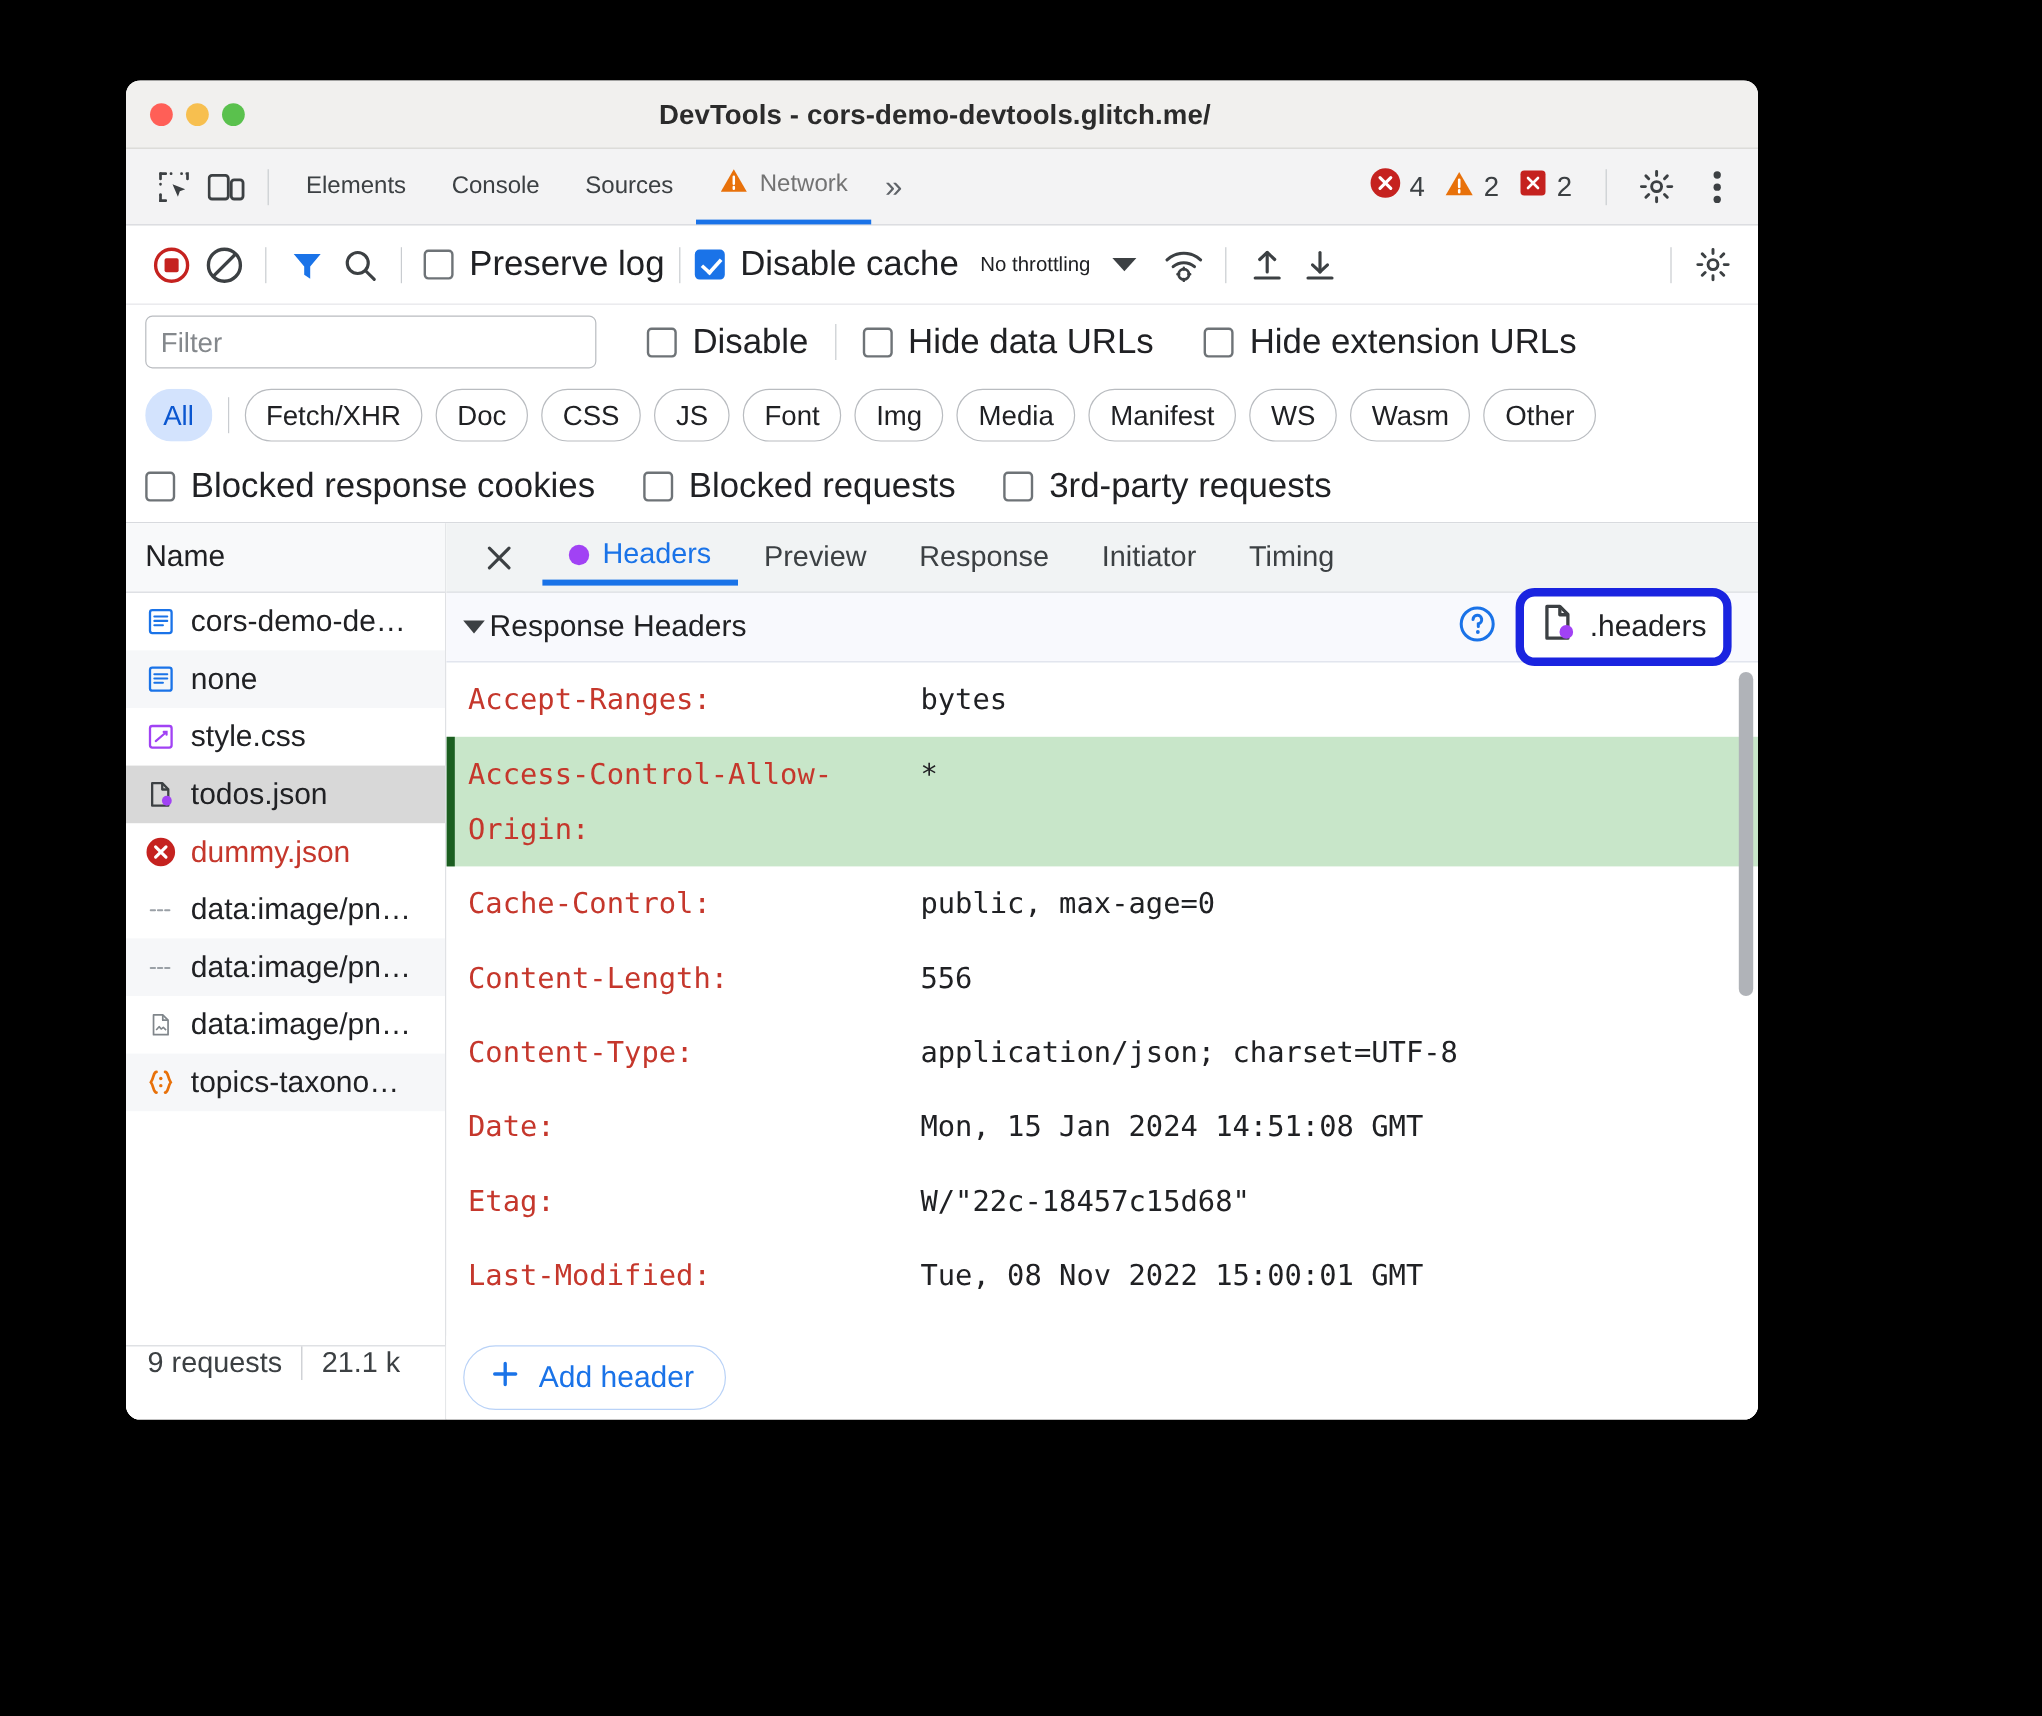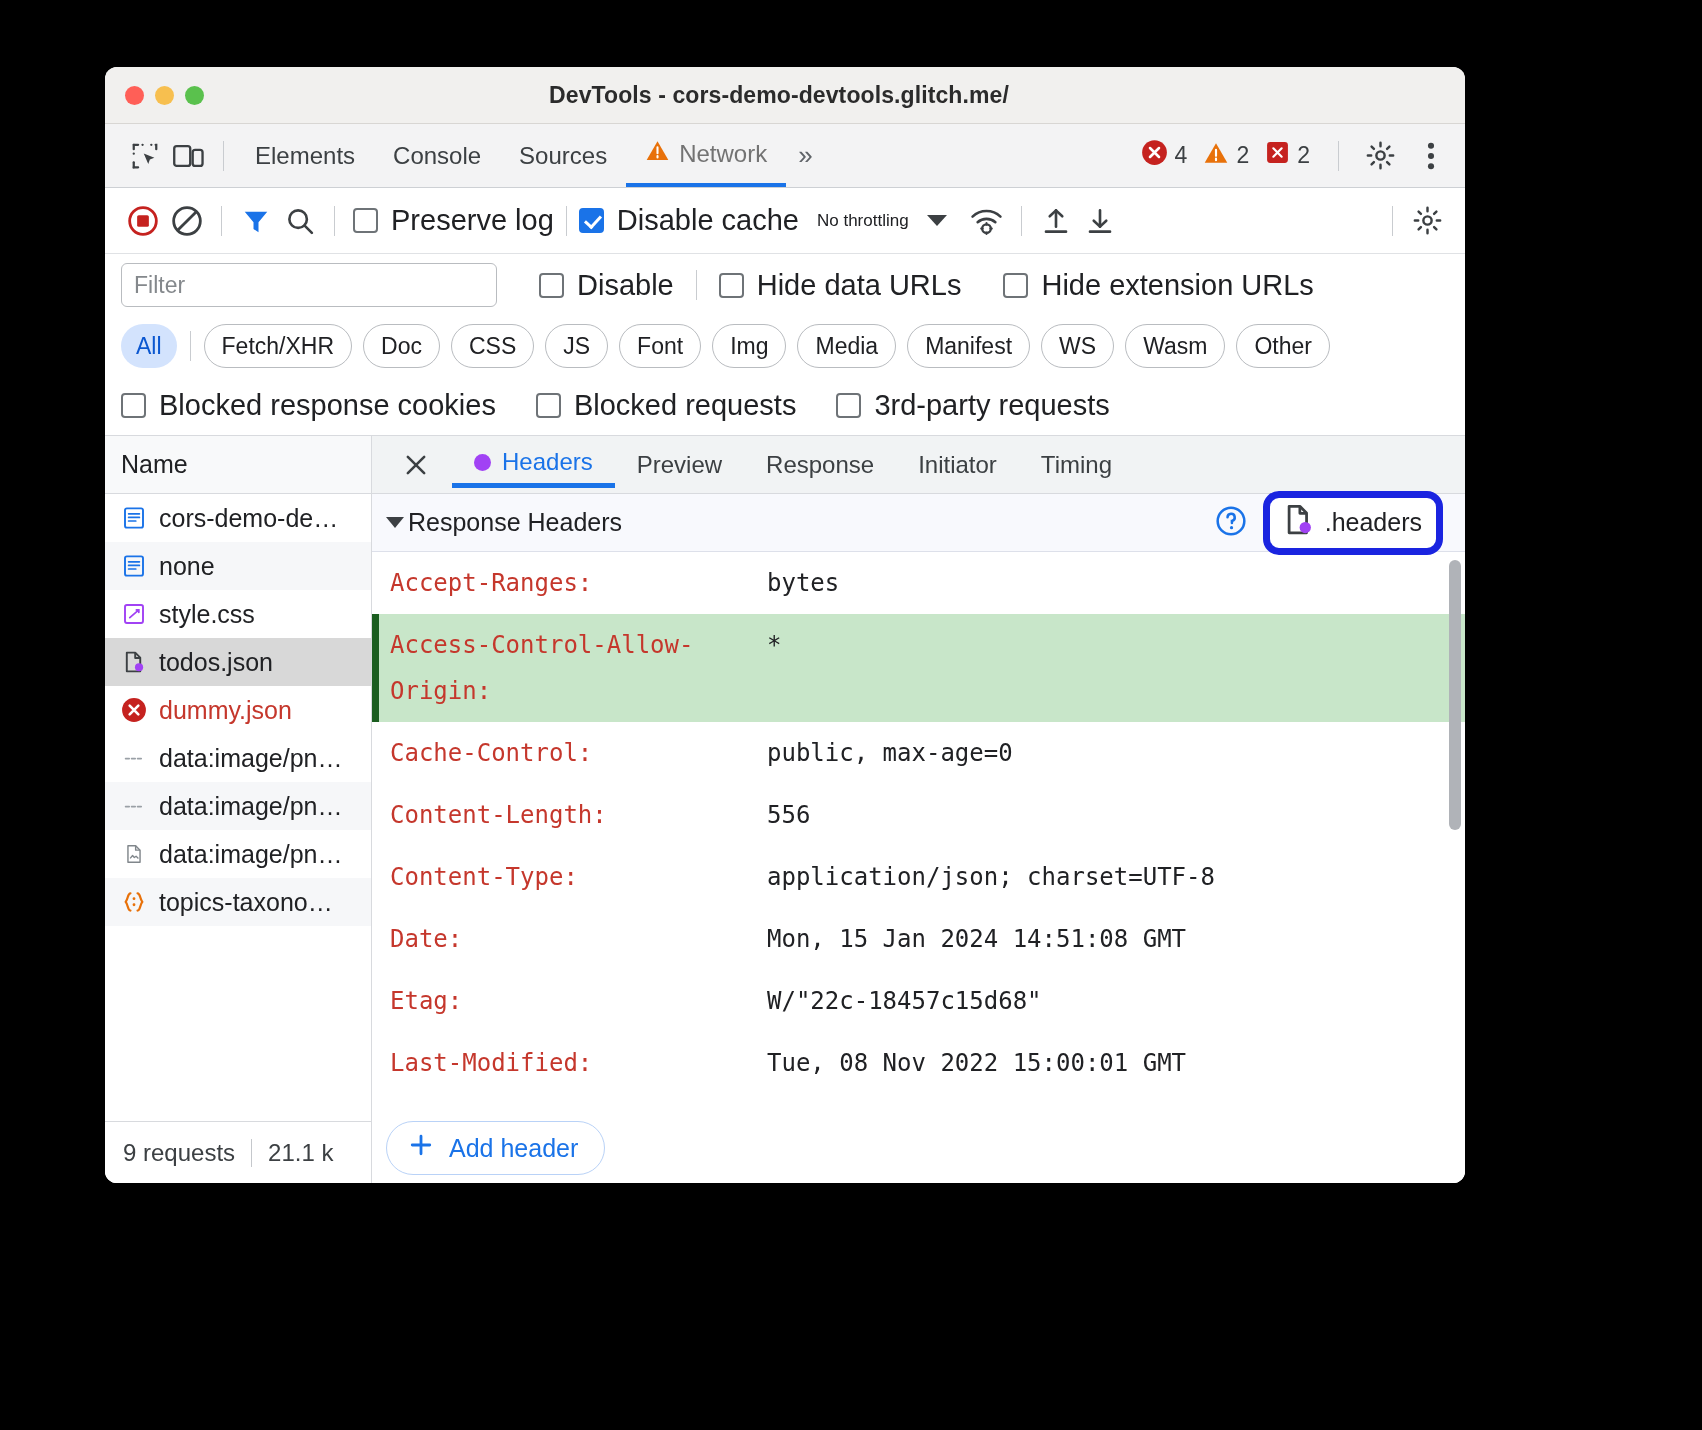--- a/index.html
+++ b/index.html
@@ -52,21 +52,21 @@
     padding: 0 12px 0 18px;
     gap: 0;
   }
   .icon-btn {
     width: 44px; height: 44px;
     display: flex; align-items: center; justify-content: center;
     border-radius: 5px;
   }
   .vsep { width: 1px; height: 30px; background: #c9ccd0; margin: 0 12px; }
   .maintab {
-    font-size: 24px; color: #3c4043;
+    font-size: 20px; color: #3c4043;
     padding: 0 19px; height: 63px;
     display: flex; align-items: center; justify-content: flex-start;
     gap: 9px;
   }
   .maintab.active {
     color: #737373;
     border-bottom: 4px solid #1a73e8;
   }
   .chev { font-size: 26px; color: #5f6368; padding: 0 12px; letter-spacing: -3px; }
   .counters { display: flex; align-items: center; gap: 7px; margin-left: auto; }
@@ -177,21 +177,21 @@
     font-size: 25px; color: #202124;
     white-space: nowrap;
   }
   .req.alt { background: #f6f7f9; }
   .req.selected { background: #d8d8d8; }
   .req.error { color: #c5372c; }
   .req-ico { width: 26px; height: 26px; flex: 0 0 26px; display:flex; align-items:center; justify-content:center;}
   #reqfooter {
     height: 62px; flex: 0 0 62px;
     border-top: 1px solid #d8dade;
-    display: flex; align-items: center;
+    display: flex; align-items: flex-start;
     padding-left: 18px; gap: 16px;
     font-size: 24px; color: #3c4043;
     background: #fff;
   }
   #reqfooter .dv { width: 1px; height: 28px; background: #c5c8cc; }
 
   
   #detailpane { flex: 1 1 auto; display: flex; flex-direction: column; min-width: 0; background:#fff;}
   #detailtabs {
     height: 58px; flex: 0 0 58px;

